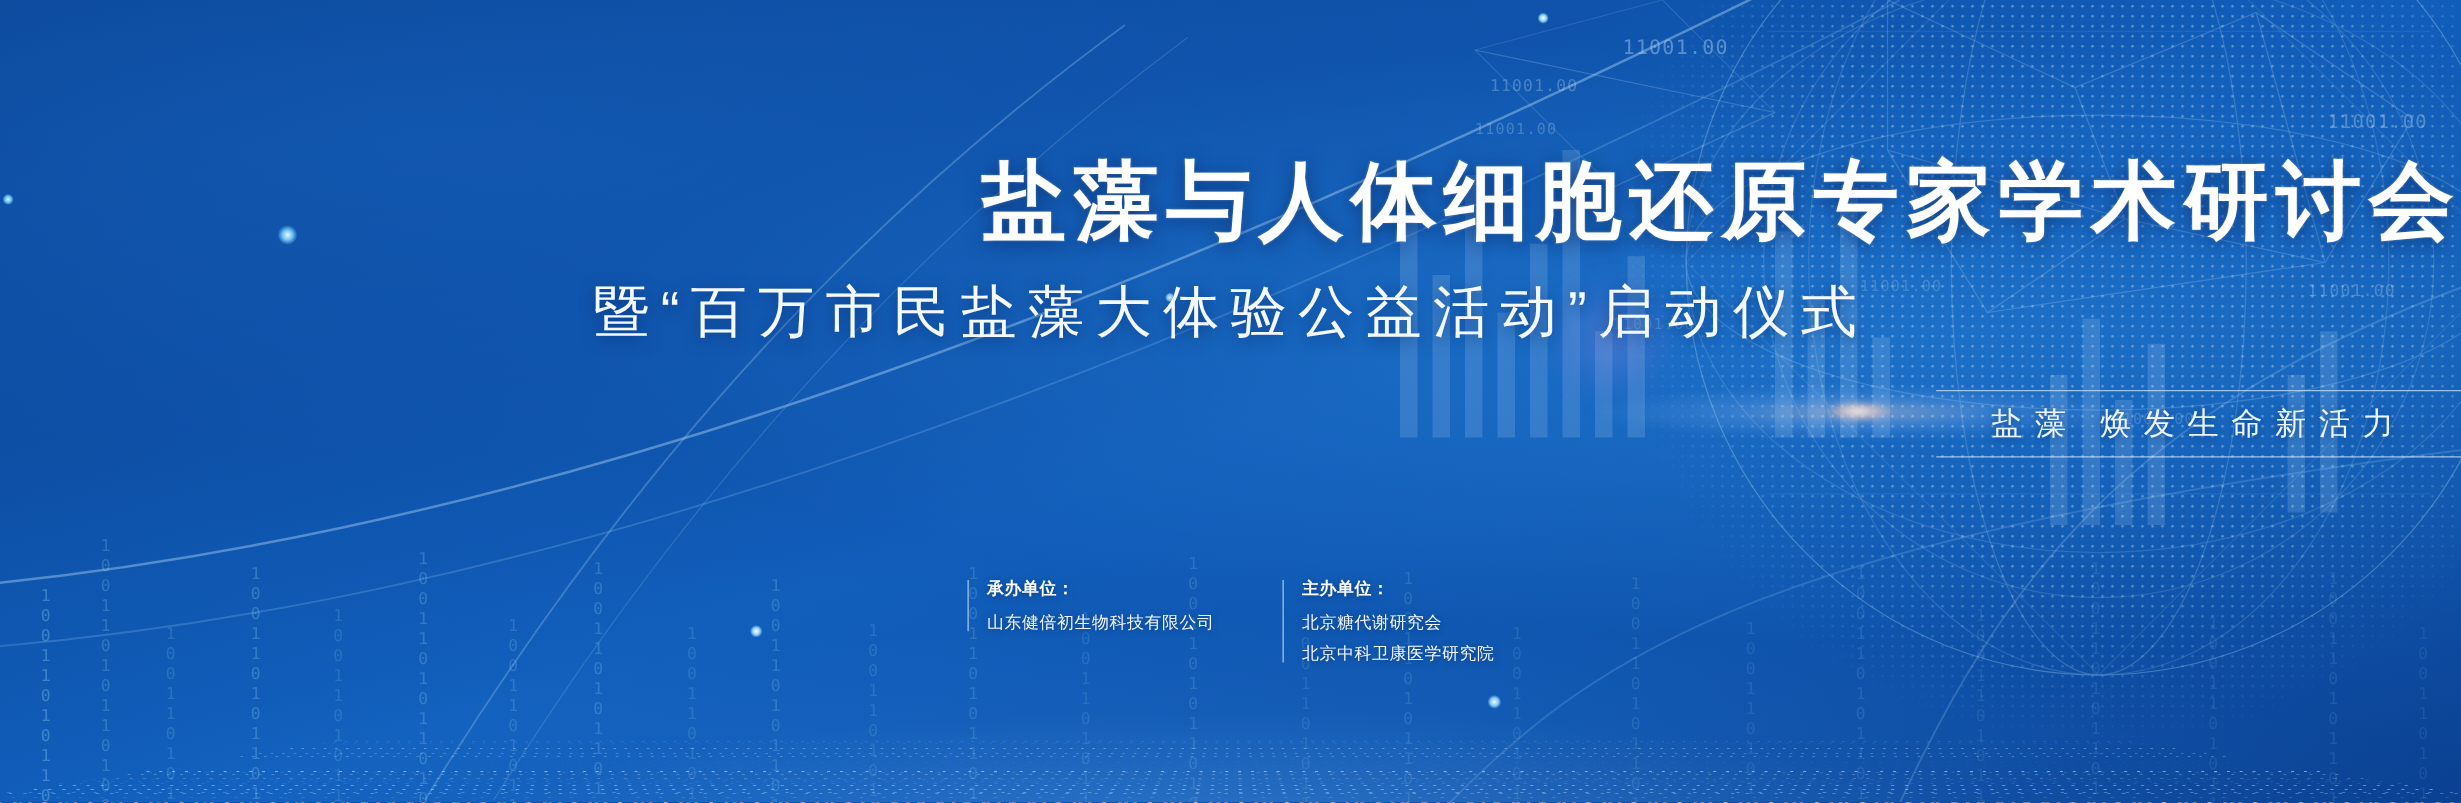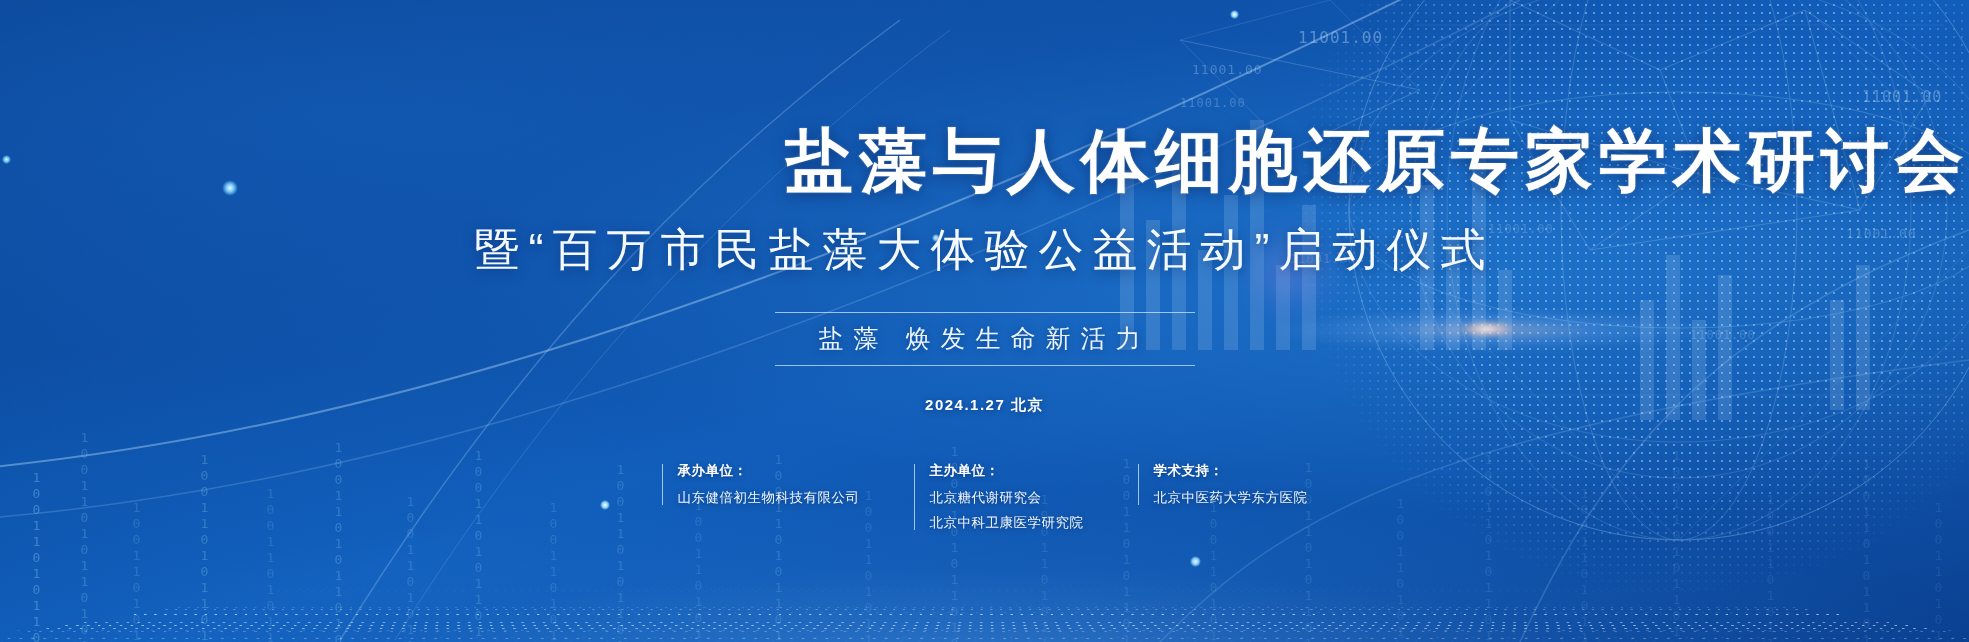--- a/index.html
+++ b/index.html
@@ -101,21 +101,21 @@
     white-space:nowrap;
   }
   .title-sub{
     position:absolute;top:220px;left:0;right:0;text-align:center;
     color:#f4f9ff;font-weight:normal;font-size:45px;letter-spacing:9px;
     text-shadow:0 2px 12px rgba(10,45,110,.7);
     white-space:nowrap;
   }
 
   .tagline-wrap{
-    position:absolute;top:312px;left:0;right:0;display:flex;justify-content:center;
+    position:absolute;top:312px;left:0;right:0;display:flex;justify-content:flex-end;
   }
   .tagline-box{
     width:420px;text-align:center;
     border-top:1px solid rgba(205,228,250,.75);
     border-bottom:1px solid rgba(205,228,250,.75);
     padding:9px 0 10px;
   }
   .tagline{
     color:#eaf4ff;font-size:25px;letter-spacing:10px;white-space:nowrap;
     text-shadow:0 1px 8px rgba(10,45,110,.6);
@@ -271,35 +271,30 @@
     <div class="title-main">盐藻与人体细胞还原专家学术研讨会</div>
 
     <div class="title-sub">暨“百万市民盐藻大体验公益活动”启动仪式</div>
 
     <div class="tagline-wrap">
       <div class="tagline-box">
         <div class="tagline">盐藻 焕发生命新活力</div>
       </div>
     </div>
 
-    <div class="date">2024.1.27 北京</div>
 
     <div class="orgs">
 
       <div class="org">
         <div class="org-title">承办单位：</div>
         <div class="org-line">山东健倍初生物科技有限公司</div>
       </div>
 
       <div class="org">
         <div class="org-title">主办单位：</div>
         <div class="org-line">北京糖代谢研究会</div>
         <div class="org-line">北京中科卫康医学研究院</div>
       </div>
 
-      <div class="org">
-        <div class="org-title">学术支持：</div>
-        <div class="org-line">北京中医药大学东方医院</div>
-      </div>
 
     </div>
   </div>
 </div>
 
 </body></html>

